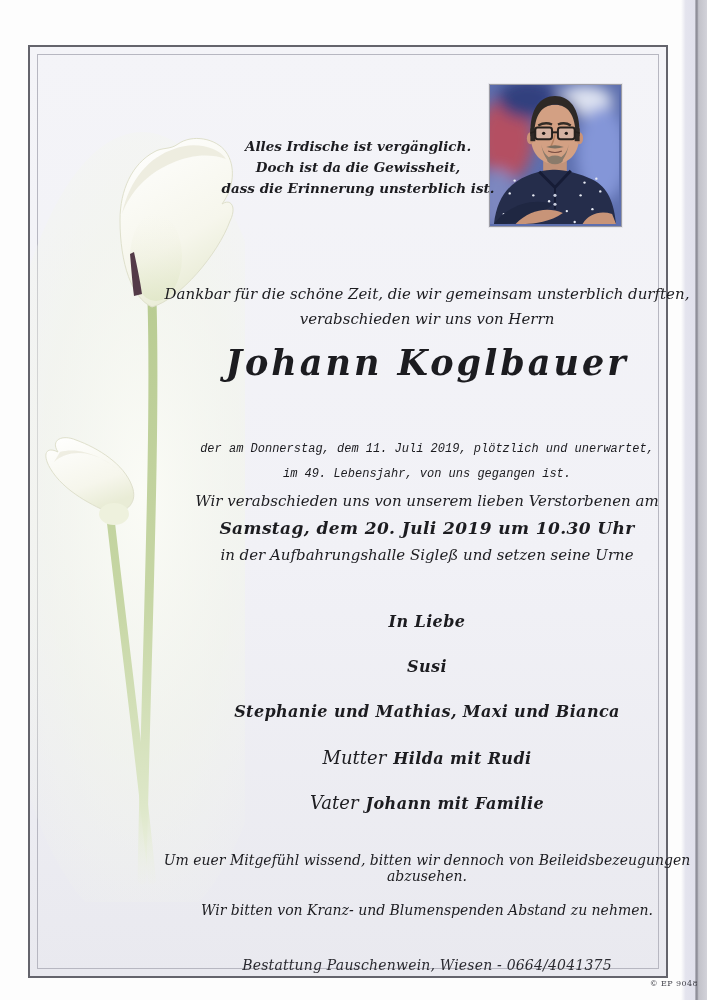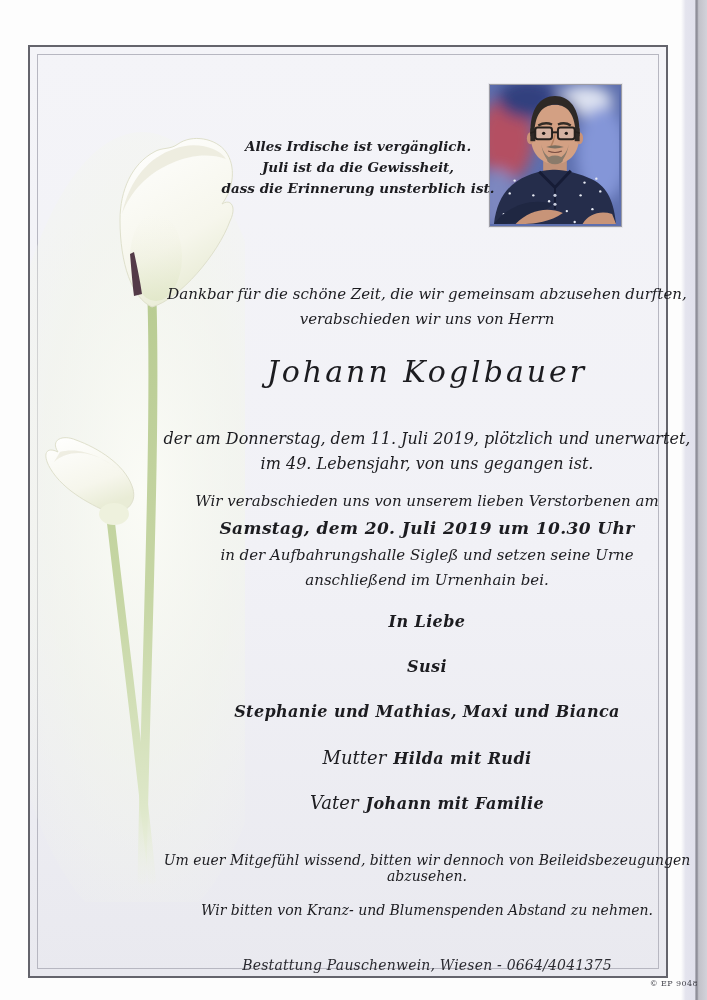--- a/index.html
+++ b/index.html
@@ -26,22 +26,22 @@
     position:absolute;left:459px;top:37px;width:131px;height:141px;
     border:1px solid #9c9ca4;background:#5d6fae;box-shadow:0 0 0 1px #e7e7ed;
   }
   .photo svg{display:block;}
   .tb{
     position:absolute;left:122px;width:550px;text-align:center;
     font-style:italic;color:#1c1c20;
   }
   .quote{left:148px;top:89px;width:360px;font-size:13.5px;font-weight:600;line-height:21px;}
   .intro{top:235px;font-size:15px;font-weight:500;line-height:25px;}
-  .name{top:307px;font-size:30px;font-weight:400;letter-spacing:3px;}
-  .death{top:379px;font-size:16px;font-weight:500;line-height:25px;}
+  .name{top:295px;font-size:35px;font-weight:700;letter-spacing:3px;}
+  .death{top:390px;font-size:12px;font-weight:500;line-height:25px;font-family:Liberation Mono, monospace;}
   .farewell{top:442px;font-size:15px;font-weight:500;line-height:25px;}
   .farewell .bold-line{font-size:17px;font-weight:700;letter-spacing:.4px;padding:2px 0;}
   .mourner{font-size:16px;font-weight:700;letter-spacing:.4px;}
   .m1{top:565px;} .m2{top:610px;} .m3{top:655px;} .m4{top:700px;} .m5{top:745px;}
   .mourner .label{font-weight:400;font-size:18px;margin-right:7px;letter-spacing:0;}
   .note1{top:805px;font-size:14px;font-weight:500;font-style:italic;}
   .note2{top:855px;font-size:14px;font-weight:500;}
   .footer{top:910px;font-size:14px;font-weight:500;letter-spacing:.2px;color:#2a2a30;}
   .copyright{
     position:absolute;top:979px;right:9px;font-size:8px;color:#46464e;
@@ -168,41 +168,40 @@
         </g>
 
         <path d="M4,141 C18,122 44,114 64,121 C52,132 28,140 16,141 Z" fill="#1f2742"></path>
         <path d="M26,141 C40,127 58,123 74,130 C62,139 44,141 36,141 Z" fill="#c89478"></path>
         <path d="M94,141 C100,131 112,127 124,131 L128,141 Z" fill="#c89478"></path>
       </svg>
     </div>
 
     <div class="tb quote">
       <div>Alles Irdische ist vergänglich.</div>
-      <div>Juli ist da die Gewissheit,</div>
+      <div>Doch ist da die Gewissheit,</div>
       <div>dass die Erinnerung unsterblich ist.</div>
     </div>
 
     <div class="tb intro">
-      <div>Dankbar für die schöne Zeit, die wir gemeinsam abzusehen durften,</div>
+      <div>Dankbar für die schöne Zeit, die wir gemeinsam unsterblich durften,</div>
       <div>verabschieden wir uns von Herrn</div>
     </div>
 
     <div class="tb name">Johann Koglbauer</div>
 
     <div class="tb death">
       <div>der am Donnerstag, dem 11. Juli 2019, plötzlich und unerwartet,</div>
       <div>im 49. Lebensjahr, von uns gegangen ist.</div>
     </div>
 
     <div class="tb farewell">
       <div>Wir verabschieden uns von unserem lieben Verstorbenen am</div>
       <div class="bold-line">Samstag, dem 20. Juli 2019 um 10.30 Uhr</div>
       <div>in der Aufbahrungshalle Sigleß und setzen seine Urne</div>
-      <div>anschließend im Urnenhain bei.</div>
     </div>
 
     <div class="tb mourner m1">In Liebe</div>
     <div class="tb mourner m2">Susi</div>
     <div class="tb mourner m3">Stephanie und Mathias, Maxi und Bianca</div>
     <div class="tb mourner m4">
       <span class="label">Mutter</span><span>Hilda mit Rudi</span>
     </div>
     <div class="tb mourner m5">
       <span class="label">Vater</span><span>Johann mit Familie</span>

